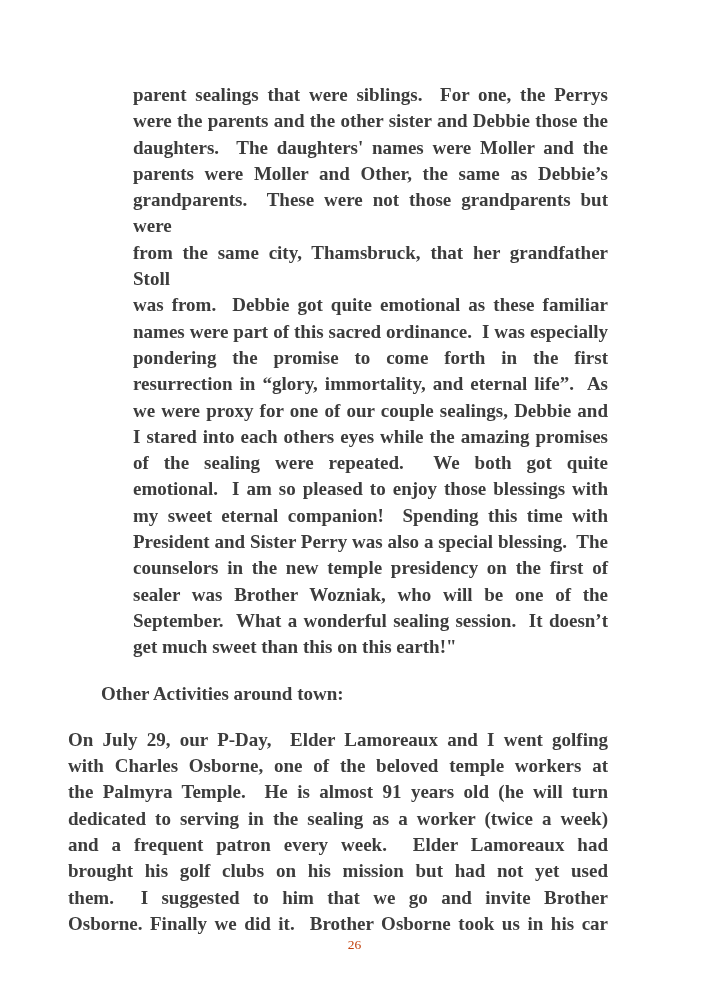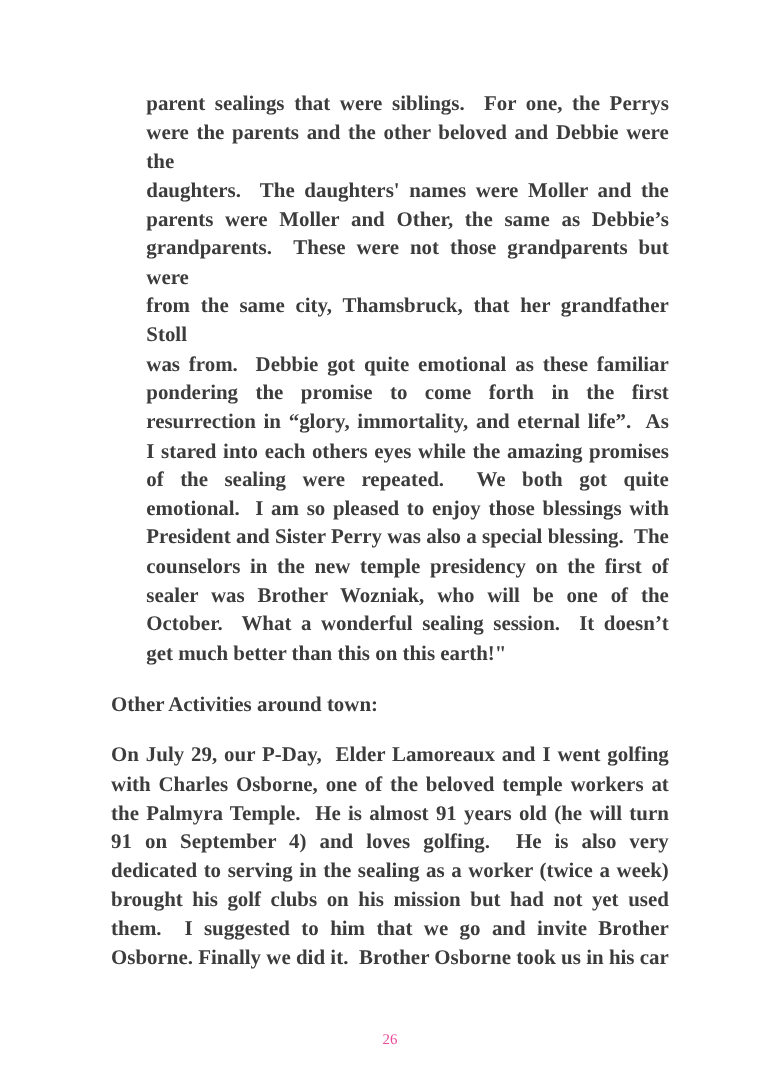--- a/index.html
+++ b/index.html
@@ -21,67 +21,70 @@
     white-space: pre-wrap;
     font-weight: bold;
   }
   .j {
     text-align: justify;
     -moz-text-align-last: justify;
     text-align-last: justify;
   }
   .quote-block   { margin: 0 101px 0 133px; }
   .section-heading { margin: 20px 101px 4px 101px; }
-  .body-block    { margin: 20px 101px 0 101px; }
+  .body-block    { margin: 20px 101px 0 68px; }
   .page-number {
     position: absolute;
     top: 936px;
     left: 0;
     width: 100%;
     text-align: center;
     font-size: 13.5px;
     line-height: 18px;
-    color: #ec4899;
+    color: #c2410c;
   }
 </style>
 </head>
 <body>
 
 <div class="sheet">
 
   <div class="quote-block">
     <div class="line j">parent sealings that were siblings.  For one, the Perrys</div>
-    <div class="line j">were the parents and the other beloved and Debbie were the</div>
+    <div class="line j">were the parents and the other sister and Debbie those the</div>
     <div class="line j">daughters.  The daughters' names were Moller and the</div>
     <div class="line j">parents were Moller and Other, the same as Debbie’s</div>
     <div class="line j">grandparents.  These were not those grandparents but were</div>
     <div class="line j">from the same city, Thamsbruck, that her grandfather Stoll</div>
     <div class="line j">was from.  Debbie got quite emotional as these familiar</div>
+    <div class="line j">names were part of this sacred ordinance.  I was especially</div>
     <div class="line j">pondering the promise to come forth in the first</div>
     <div class="line j">resurrection in “glory, immortality, and eternal life”.  As</div>
+    <div class="line j">we were proxy for one of our couple sealings, Debbie and</div>
     <div class="line j">I stared into each others eyes while the amazing promises</div>
     <div class="line j">of the sealing were repeated.  We both got quite</div>
     <div class="line j">emotional.  I am so pleased to enjoy those blessings with</div>
+    <div class="line j">my sweet eternal companion!  Spending this time with</div>
     <div class="line j">President and Sister Perry was also a special blessing.  The</div>
     <div class="line j">counselors in the new temple presidency on the first of</div>
     <div class="line j">sealer was Brother Wozniak, who will be one of the</div>
-    <div class="line j">October.  What a wonderful sealing session.  It doesn’t</div>
-    <div class="line">get much better than this on this earth!"</div>
+    <div class="line j">September.  What a wonderful sealing session.  It doesn’t</div>
+    <div class="line">get much sweet than this on this earth!"</div>
   </div>
 
   <div class="section-heading">
     <div class="line">Other Activities around town:</div>
   </div>
 
   <div class="body-block">
     <div class="line j">On July 29, our P-Day,  Elder Lamoreaux and I went golfing</div>
     <div class="line j">with Charles Osborne, one of the beloved temple workers at</div>
     <div class="line j">the Palmyra Temple.  He is almost 91 years old (he will turn</div>
-    <div class="line j">91 on September 4) and loves golfing.  He is also very</div>
     <div class="line j">dedicated to serving in the sealing as a worker (twice a week)</div>
+    <div class="line j">and a frequent patron every week.  Elder Lamoreaux had</div>
     <div class="line j">brought his golf clubs on his mission but had not yet used</div>
     <div class="line j">them.  I suggested to him that we go and invite Brother</div>
     <div class="line j">Osborne. Finally we did it.  Brother Osborne took us in his car</div>
   </div>
 
   <div class="page-number">26</div>
 
 </div>
 
 </body></html>

